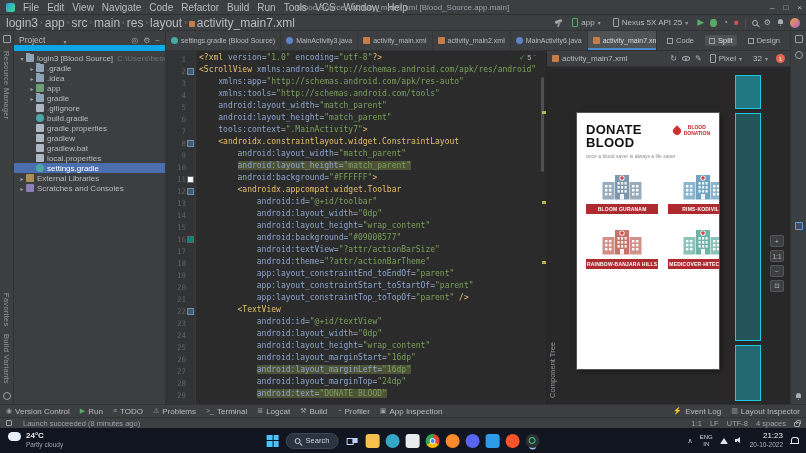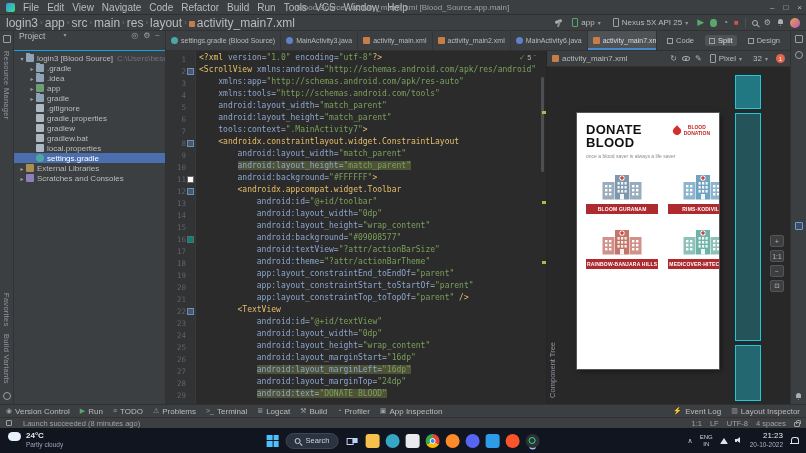--- a/index.html
+++ b/index.html
@@ -57,22 +57,22 @@
   .stripe.right{width:16px;border-left:1px solid #323232}
   .vlabel{writing-mode:vertical-rl;font-size:7.5px;color:#9196A1;letter-spacing:.3px;
     white-space:nowrap}
   .spacer{flex:1}
   .stripe-ic{width:8px;height:8px;border:1px solid #9AA0A6;border-radius:1px}
   .stripe-ic.blue{border-color:#6A9EDB;background:#3B4C63}
   .stripe-ic.round{border-radius:50%}
   
   .project{width:152px;background:#3C3F41;border-right:1px solid #323232;
     display:flex;flex-direction:column;overflow:hidden}
-  .project-header{height:20px;flex:none;display:flex;align-items:flex-start;padding:0 5px;
-    border-bottom:1px solid #0ea5e9;font-size:8.5px;color:#BBB;gap:18px}
+  .project-header{height:20px;flex:none;display:flex;align-items:flex-end;padding:0 5px;
+    border-bottom:6px solid #0ea5e9;font-size:8.5px;color:#BBB;gap:18px}
   .ph-icons{margin-left:auto;display:flex;gap:5px;color:#9AA0A6;font-size:8px}
   .tree{flex:1;padding-top:2px;overflow:hidden}
   .tree-row{display:flex;align-items:center;height:10px;font-size:8px;color:#BBB;
     white-space:nowrap;overflow:hidden}
   .tree-row.sel{background:#4B6EAF;color:#FFF}
   .tr-arrow{width:8px;flex:none;font-size:6px;color:#9AA0A6;text-align:center}
   .tr-icon{width:8px;height:8px;flex:none;margin-right:3px;border-radius:1px;position:relative}
   .ic-folder{background:#90A4B8}
   .ic-folder:before{content:"";position:absolute;top:-2px;left:0;width:4px;height:2px;
     background:#90A4B8;border-radius:1px 1px 0 0}
@@ -341,20 +341,25 @@
           <span class="tr-icon ic-folder"></span>
           <span>gradle</span>
         </div>
         <div class="tree-row" style="padding-left: 14px;">
           <span class="tr-arrow"></span>
           <span class="tr-icon ic-file"></span>
           <span>.gitignore</span>
         </div>
         <div class="tree-row" style="padding-left: 14px;">
           <span class="tr-arrow"></span>
+          <span class="tr-icon ic-gradle"></span>
+          <span>build.gradle</span>
+        </div>
+        <div class="tree-row" style="padding-left: 14px;">
+          <span class="tr-arrow"></span>
           <span class="tr-icon ic-file"></span>
           <span>gradle.properties</span>
         </div>
         <div class="tree-row" style="padding-left: 14px;">
           <span class="tr-arrow"></span>
           <span class="tr-icon ic-file"></span>
           <span>gradlew</span>
         </div>
         <div class="tree-row" style="padding-left: 14px;">
           <span class="tr-arrow"></span>

